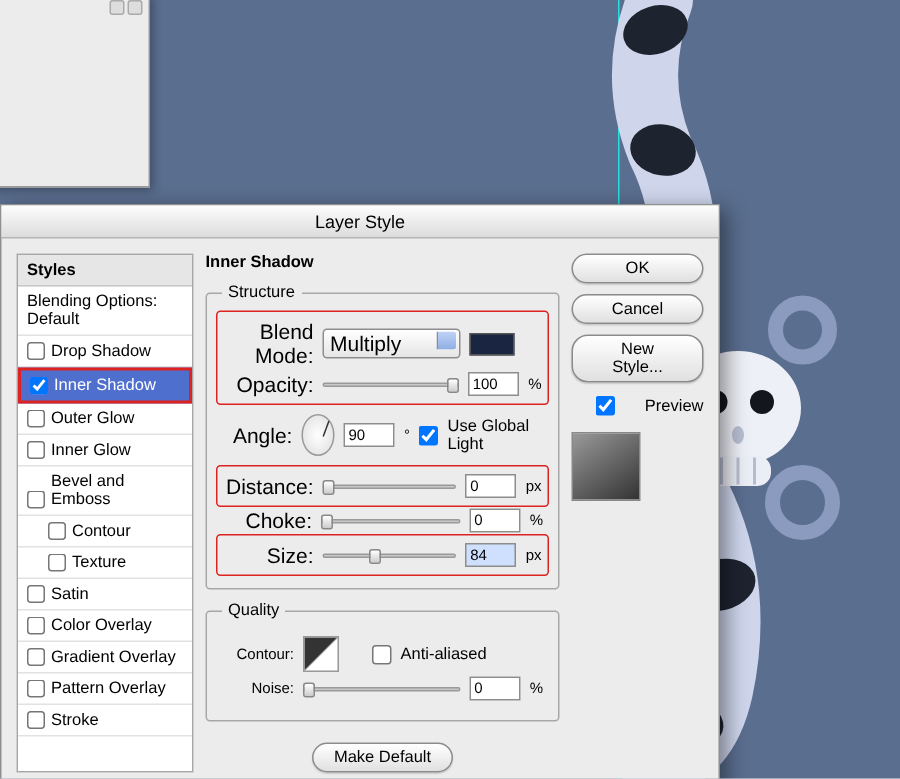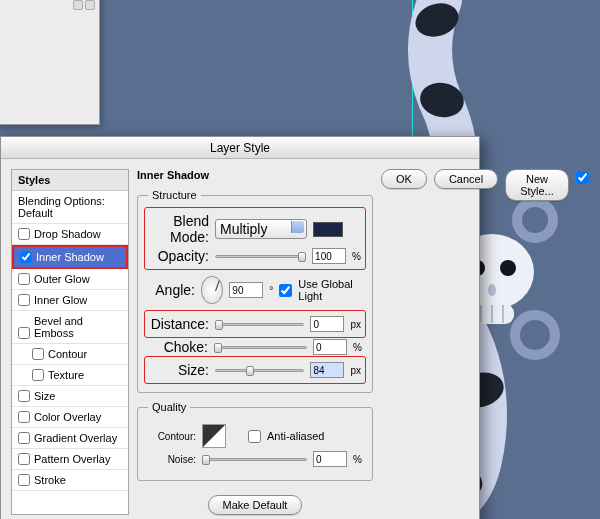--- a/index.html
+++ b/index.html
@@ -33,21 +33,21 @@
 .slider .track{position:absolute;left:0;right:0;top:6px;height:3px;background:#c9c9c9;border:1px solid #999;border-radius:2px}
 .slider .thumb{position:absolute;top:3px;width:8px;height:10px;background:linear-gradient(#fff,#ccc);border:1px solid #888;border-radius:2px}
 .numbox{width:34px;height:16px;border:1px solid #8d8d8d;background:#fff;text-align:left;padding:0 2px;font-size:10px}
 .unit{font-size:10px}
 .dial{width:28px;height:28px;border:1px solid #999;border-radius:50%;background:radial-gradient(#fff,#ddd);position:relative}
 .dial::after{content:"";position:absolute;left:13px;top:3px;width:1px;height:11px;background:#333;transform-origin:bottom;transform:rotate(20deg)}
 .hl{border:1.5px solid #d22;border-radius:3px;padding:2px 4px;margin:-2px -4px}
 .contour-sw{width:24px;height:24px;border:1px solid #999;background:linear-gradient(135deg,#333 48%,#fff 52%)}
 .btnrow{display:flex;gap:8px;justify-content:center;margin-top:6px}
 .osxbtn{background:linear-gradient(#fff,#e0e0e0);border:1px solid #8b8b8b;border-radius:11px;padding:3px 14px;font-size:11px;box-shadow:0 1px 1px rgba(0,0,0,.15);cursor:default}
-.rightcol{width:88px;display:flex;flex-direction:row;gap:7px;align-items:flex-start}
+.rightcol{width:88px;display:flex;flex-direction:column;gap:7px;align-items:flex-end}
 .rightcol .osxbtn{width:100%;text-align:center}
 .prev-row{display:flex;align-items:center;gap:20px;margin-top:2px}
 .prev-box{width:46px;height:46px;background:linear-gradient(145deg,#999,#333);border:1px solid #888;margin-top:4px;align-self:flex-start}
 </style>
 </head>
 <body>
 
 <div class="bg-panel">
   <div class="dots">
       <span></span>
@@ -112,21 +112,21 @@
       <div class="row indent">
           <input type="checkbox" style="">
           <span>Contour</span>
         </div>
       <div class="row indent">
           <input type="checkbox" style="">
           <span>Texture</span>
         </div>
       <div class="row">
           <input type="checkbox" style="">
-          <span>Size</span>
+          <span>Satin</span>
         </div>
       <div class="row">
           <input type="checkbox" style="">
           <span>Color Overlay</span>
         </div>
       <div class="row">
           <input type="checkbox" style="">
           <span>Gradient Overlay</span>
         </div>
       <div class="row">

